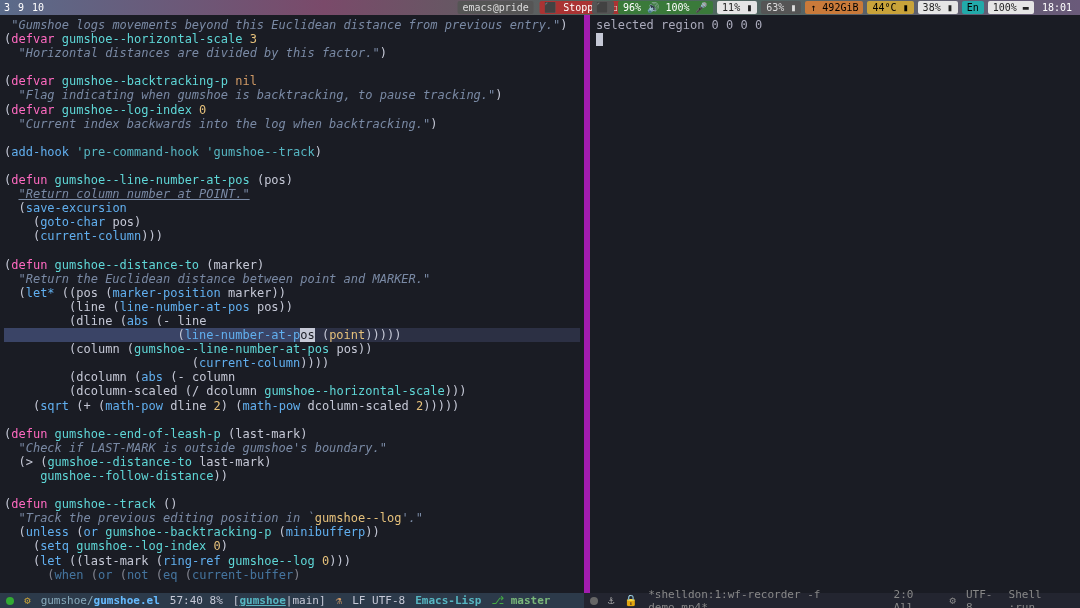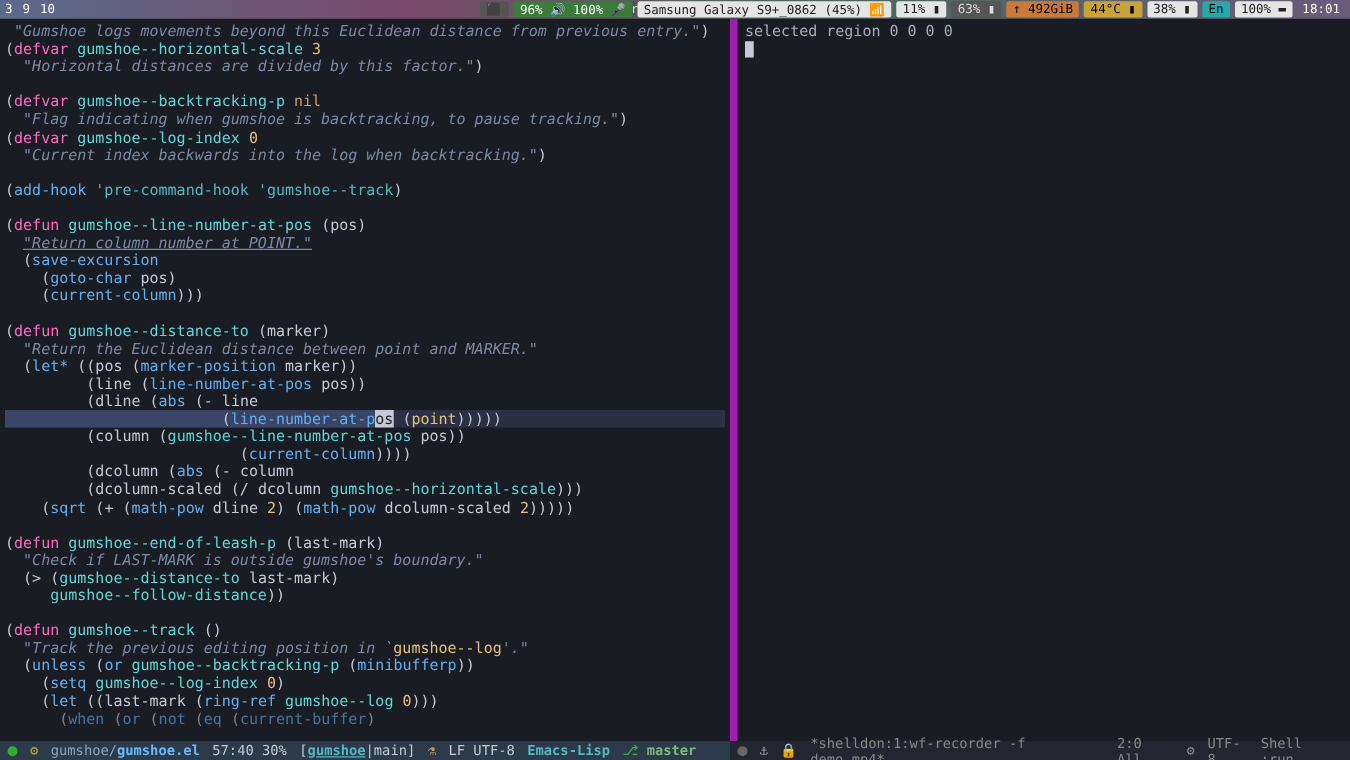--- a/index.html
+++ b/index.html
@@ -92,21 +92,20 @@
     <span>9</span>
     <span>10</span>
   </div>
   <div class="topbar-center">
     <span class="pill pill-gray">emacs@pride</span>
     <span class="pill pill-red"><span>⬛</span>&nbsp;<span>Stopped</span>&nbsp;<span>☐</span></span>
   </div>
   <div class="topbar-right">
     <span class="pill pill-gray">⬛</span>
     <span class="pill pill-green">96% 🔊 100% 🎤</span>
-    <span class="pill pill-white">Samsung Galaxy S9+_0862 (45%) 📶</span>
     <span class="pill pill-white">11% ▮</span>
     <span class="pill pill-gray">63% ▮</span>
     <span class="pill pill-orange">↑ 492GiB</span>
     <span class="pill pill-yellow">44°C ▮</span>
     <span class="pill pill-white">38% ▮</span>
     <span class="pill pill-teal">En</span>
     <span class="pill pill-white">100% ▬</span>
     <span style="color:#fff;padding:0 4px">18:01</span>
   </div>
 </div>
@@ -159,21 +158,21 @@
     <div class="cursor-line">selected region 0 0 0 0</div>
     <div><span class="block-cursor"></span></div>
   </div>
 </div>
 
 <div class="modeline">
   <div class="ml-left">
     <span class="ml-dot-green"></span>
     <span class="ml-icon">⚙</span>
     <span><span class="ml-path">gumshoe/</span><span class="ml-file">gumshoe.el</span></span>
-    <span>57:40 30%</span>
+    <span>57:40 8%</span>
     <span><span>[</span><span class="ml-cyan" style="text-decoration:underline">gumshoe</span><span>|main]</span></span>
     <span class="ml-orange">⚗</span>
     <span>LF UTF-8</span>
     <span class="ml-cyan">Emacs-Lisp</span>
     <span><span class="ml-branch-ico">⎇</span> <span class="ml-green">master</span></span>
   </div>
   <div class="ml-right">
     <span class="ml-dot-gray"></span>
     <span class="ml-lock">⚓</span>
     <span class="ml-lock">🔒</span>

